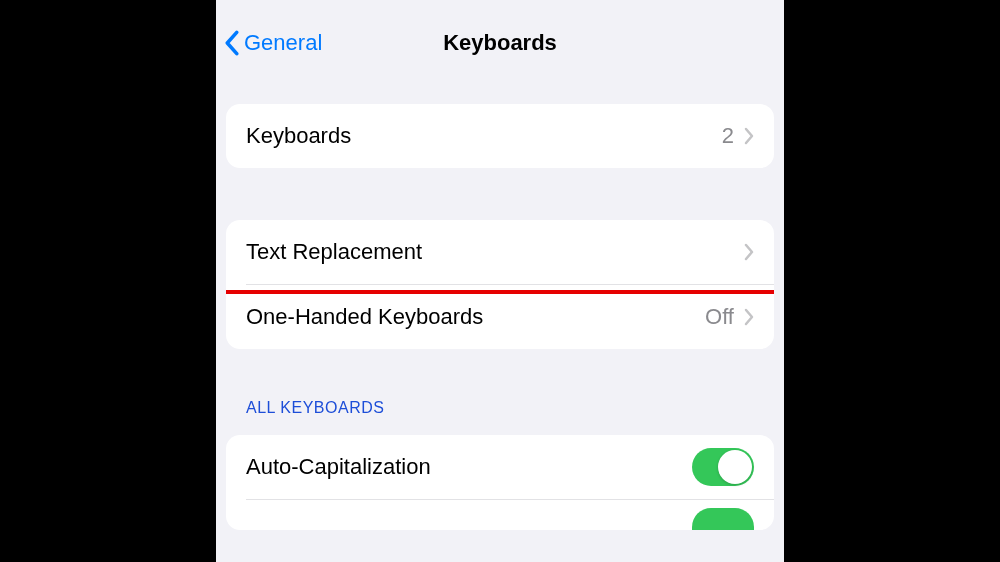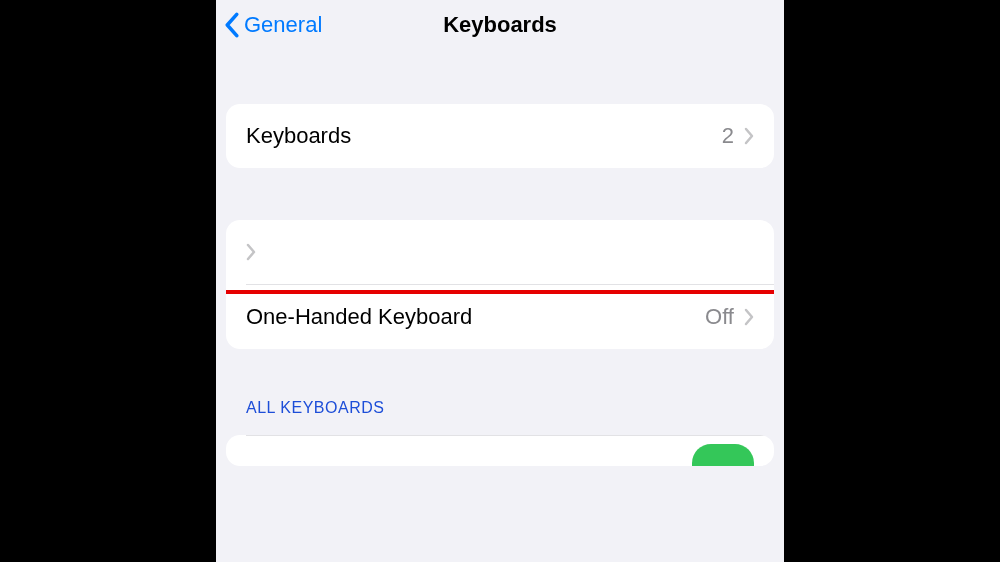--- a/index.html
+++ b/index.html
@@ -18,23 +18,23 @@
     }
     .screen {
       width: 568px;
       height: 562px;
       background: #f2f2f7;
       position: relative;
     }
     .nav-bar {
       height: 56px;
       display: flex;
-      align-items: flex-start;
-      position: relative;
-      padding: 12px 8px;
+      align-items: flex-end;
+      position: relative;
+      padding: 0 8px;
     }
     .back-button {
       display: flex;
       align-items: center;
       color: #007aff;
       font-size: 22px;
       cursor: pointer;
       gap: 4px;
     }
     .back-chevron {
@@ -172,37 +172,44 @@
         <span class="row-value">2</span>
         <svg class="chevron-right" viewBox="0 0 10 18" fill="none">
           <path d="M2 2 L8 9 L2 16" stroke="#c4c4c6" stroke-width="2.5" stroke-linecap="round" stroke-linejoin="round"></path>
         </svg>
       </div>
     </div>
 
     <div class="group group-2">
       <div class="highlight-box"></div>
       <div class="row">
+        <span class="row-label">Text Replacement</span>
         <svg class="chevron-right" viewBox="0 0 10 18" fill="none">
           <path d="M2 2 L8 9 L2 16" stroke="#c4c4c6" stroke-width="2.5" stroke-linecap="round" stroke-linejoin="round"></path>
         </svg>
       </div>
       <div class="separator"></div>
       <div class="row">
-        <span class="row-label">One-Handed Keyboard</span>
+        <span class="row-label">One-Handed Keyboards</span>
         <span class="row-value">Off</span>
         <svg class="chevron-right" viewBox="0 0 10 18" fill="none">
           <path d="M2 2 L8 9 L2 16" stroke="#c4c4c6" stroke-width="2.5" stroke-linecap="round" stroke-linejoin="round"></path>
         </svg>
       </div>
     </div>
 
     <div class="section-header">ALL KEYBOARDS</div>
 
     <div class="group group-3">
+      <div class="row">
+        <span class="row-label">Auto-Capitalization</span>
+        <div class="toggle toggle-on">
+          <div class="toggle-knob"></div>
+        </div>
+      </div>
       <div class="separator"></div>
       <div class="row row-partial">
         <div class="toggle-partial"></div>
       </div>
     </div>
 
   </div>
 </div>
 
 </body></html>

